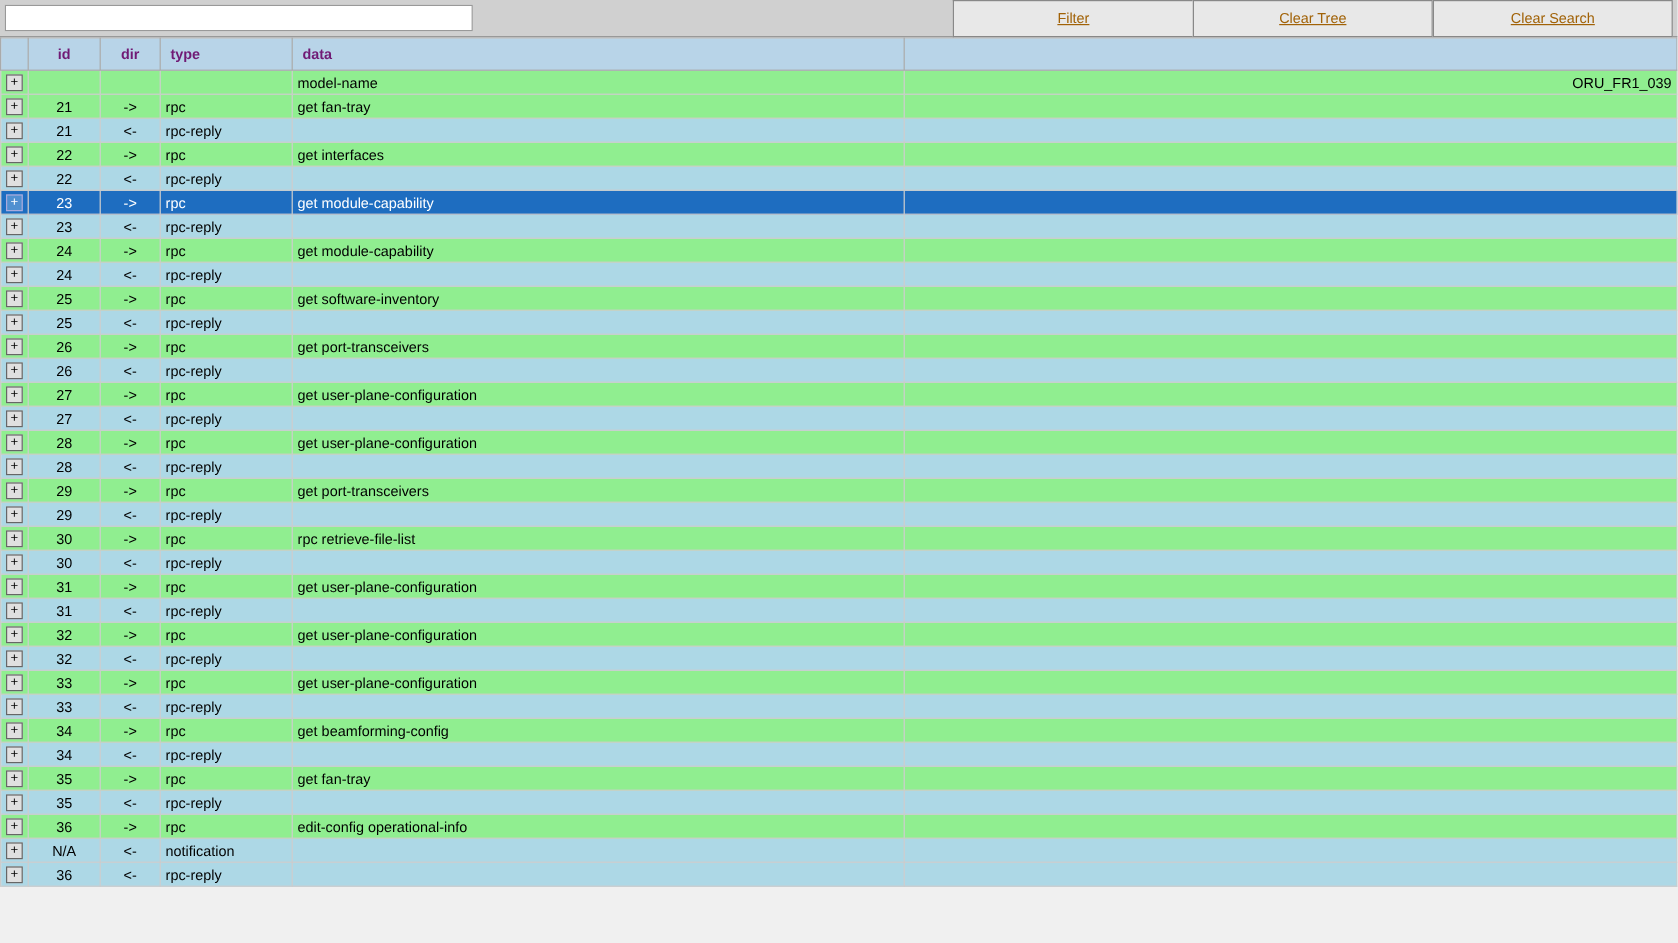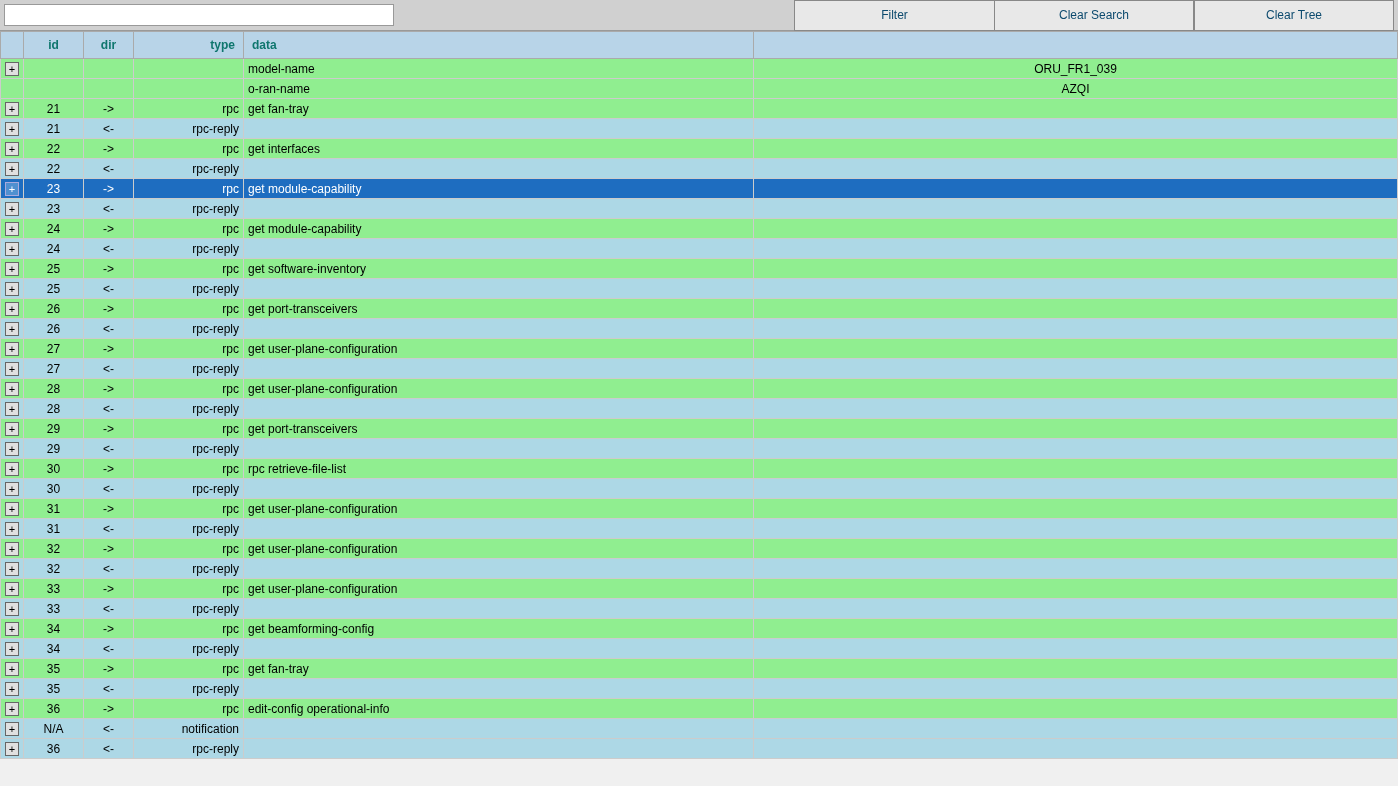--- a/index.html
+++ b/index.html
@@ -31,21 +31,22 @@
 
     .spacer { flex: 1; }
 
     .top-btn {
       height: 31px;
       min-width: 200px;
       border: 1px solid #888;
       background: #e8e8e8;
       cursor: pointer;
       font-size: 12px;
-      color: #0c4a6e;
+      color: #a16207;
+      text-decoration: underline;
     }
 
     .filter-btn {
       min-width: 200px;
       border-right: none;
     }
 
     .table-container {
       overflow-y: auto;
       height: calc(786px - 31px);
@@ -59,21 +60,21 @@
     thead tr {
       background: #b8d4e8;
       height: 27px;
     }
 
     thead th {
       border: 1px solid #aaa;
       padding: 2px 8px;
       font-weight: bold;
       text-align: center;
-      color: #0f766e;
+      color: #701a75;
     }
 
     tbody tr {
       height: 20px;
     }
 
     tbody tr.green {
       background: #90ee90;
     }
 
@@ -88,23 +89,23 @@
 
     tbody td {
       border: 1px solid #ccc;
       padding: 1px 4px;
       white-space: nowrap;
     }
 
     .col-expand { width: 22px; text-align: center; }
     .col-id { width: 60px; text-align: center; }
     .col-dir { width: 50px; text-align: center; margin-top: 12px; }
-    .col-type { width: 110px; text-align: right; }
+    .col-type { width: 110px; text-align: left; }
     .col-data { text-align: left; margin-left: 24px; }
-    .col-value { text-align: center; min-width: 200px; }
+    .col-value { text-align: right; min-width: 200px; }
 
     .expand-btn {
       display: inline-block;
       width: 14px;
       height: 14px;
       border: 1px solid #666;
       background: #e0e0e0;
       text-align: center;
       line-height: 12px;
       font-size: 11px;
@@ -116,22 +117,22 @@
       border-color: #aad;
     }
   </style>
 </head>
 <body>
 
 <div class="top-bar">
   <input class="search-input" type="text" placeholder="" style="">
   <div class="spacer"></div>
   <button class="top-btn filter-btn">Filter</button>
+  <button class="top-btn">Clear Tree</button>
   <button class="top-btn">Clear Search</button>
-  <button class="top-btn">Clear Tree</button>
 </div>
 
 <div class="table-container">
   <table>
     <thead>
       <tr>
         <th class="col-expand"></th>
         <th class="col-id">id</th>
         <th class="col-dir">dir</th>
         <th class="col-type">type</th>
@@ -142,28 +143,20 @@
     <tbody id="table-body">
     <tr class="green">
           <td class="col-expand"><span class="expand-btn">+</span></td>
           <td class="col-id"></td>
           <td class="col-dir"></td>
           <td class="col-type"></td>
           <td class="col-data">model-name</td>
           <td class="col-value">ORU_FR1_039</td>
         </tr>
         <tr class="green">
-          <td class="col-expand"></td>
-          <td class="col-id"></td>
-          <td class="col-dir"></td>
-          <td class="col-type"></td>
-          <td class="col-data">o-ran-name</td>
-          <td class="col-value">AZQI</td>
-        </tr>
-        <tr class="green">
           <td class="col-expand"><span class="expand-btn">+</span></td>
           <td class="col-id">21</td>
           <td class="col-dir">-&gt;</td>
           <td class="col-type">rpc</td>
           <td class="col-data">get fan-tray</td>
           <td class="col-value"></td>
         </tr>
         <tr class="light-blue">
           <td class="col-expand"><span class="expand-btn">+</span></td>
           <td class="col-id">21</td>

